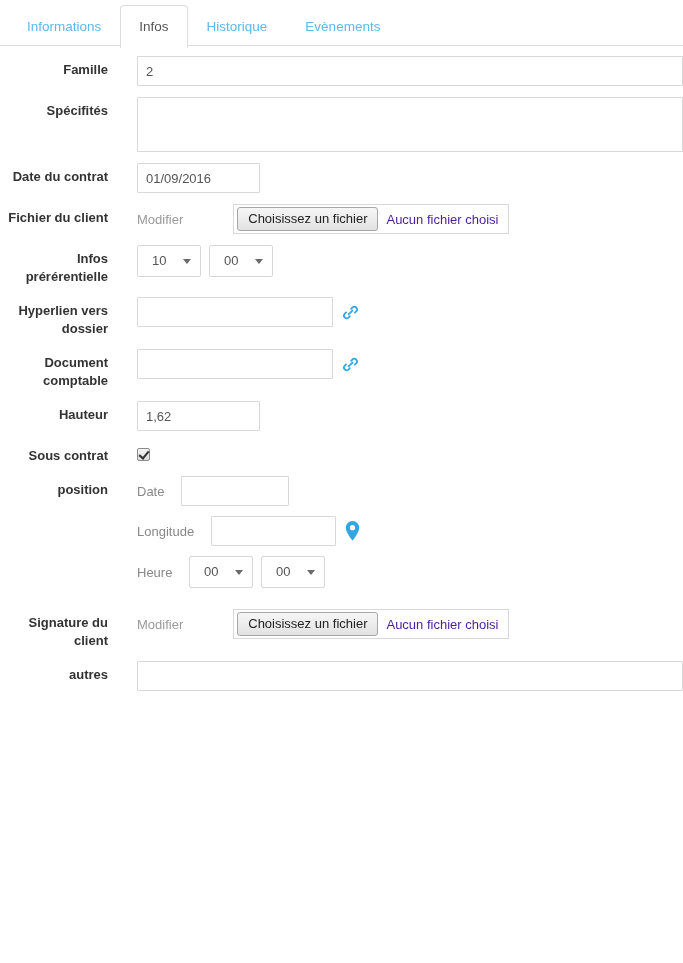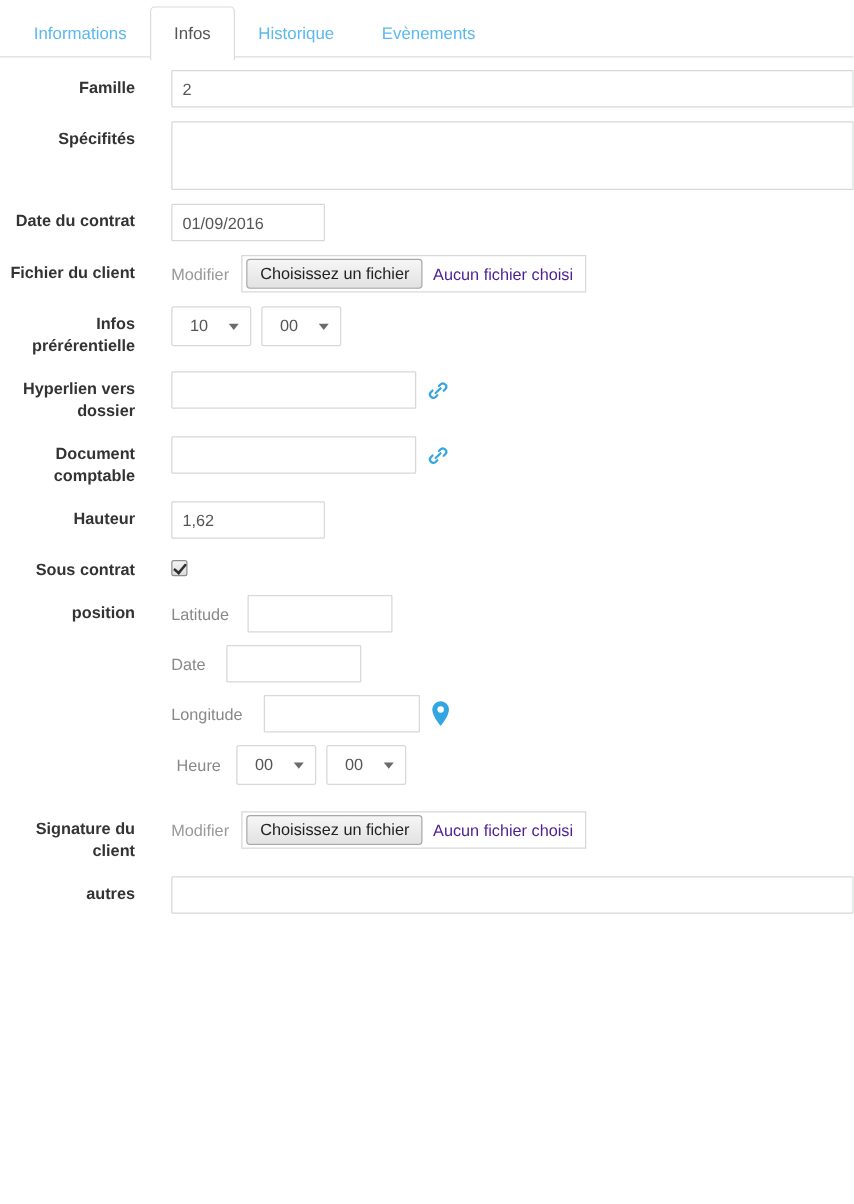--- a/index.html
+++ b/index.html
@@ -131,21 +131,21 @@
     position: absolute;
     right: 9px;
     top: 13px;
     width: 0; height: 0;
     border-left: 4px solid transparent;
     border-right: 4px solid transparent;
     border-top: 5px solid #6b6b6b;
   }
 
   
-  .fileline { display: flex; align-items: center; }
+  .fileline { display: flex; align-items: center; gap: 40px; }
   .file-modif {
     color: #999999;
     font-size: 13px;
     margin-right: 10px;
   }
   .filebox {
     display: inline-flex;
     align-items: center;
     border: 1px solid #d8d8d8;
     background: #ffffff;
@@ -210,21 +210,21 @@
   }
   .sublbl {
     color: #888888;
     font-size: 13px;
     margin-right: 8px;
     white-space: nowrap;
   }
   .sublbl.lat { width: 53px; }
   .sublbl.lon { width: 66px; }
   .sublbl.dat { width: 36px; }
-  .sublbl.heu { width: 44px; text-align: center; }
+  .sublbl.heu { width: 44px; }
 
   .linkrow {
     margin: 2px 0 12px 18px;
   }
   .linkrow a {
     color: #5bb9eb;
     font-weight: bold;
     font-size: 13px;
     text-decoration: none;
     cursor: pointer;
@@ -330,24 +330,20 @@
     <div class="lbl">Sous contrat</div>
     <div class="ctl" style="padding-top:6px;">
       <span class="cbx"></span>
     </div>
   </div>
 
   <div class="row">
     <div class="lbl">position</div>
     <div class="ctl" style="display:block;">
       <div class="posgrid">
-        <div class="posrow">
-          <span class="sublbl lat">Latitude</span>
-          <input class="txt latlng" type="text" value="" style="">
-        </div>
         <div class="posrow">
           <span class="sublbl dat">Date</span>
           <input class="txt date2" type="text" value="" style="">
         </div>
         <div class="posrow">
           <span class="sublbl lon">Longitude</span>
           <input class="txt lng" type="text" value="" style="">
           <span class="icon-btn">
             <svg width="17" height="22" viewBox="0 0 24 30">
               <path d="M12 1 C6.8 1 2.6 5.2 2.6 10.4 C2.6 17.6 12 28.6 12 28.6 C12 28.6 21.4 17.6 21.4 10.4 C21.4 5.2 17.2 1 12 1 Z" fill="#33a5e0"></path>

